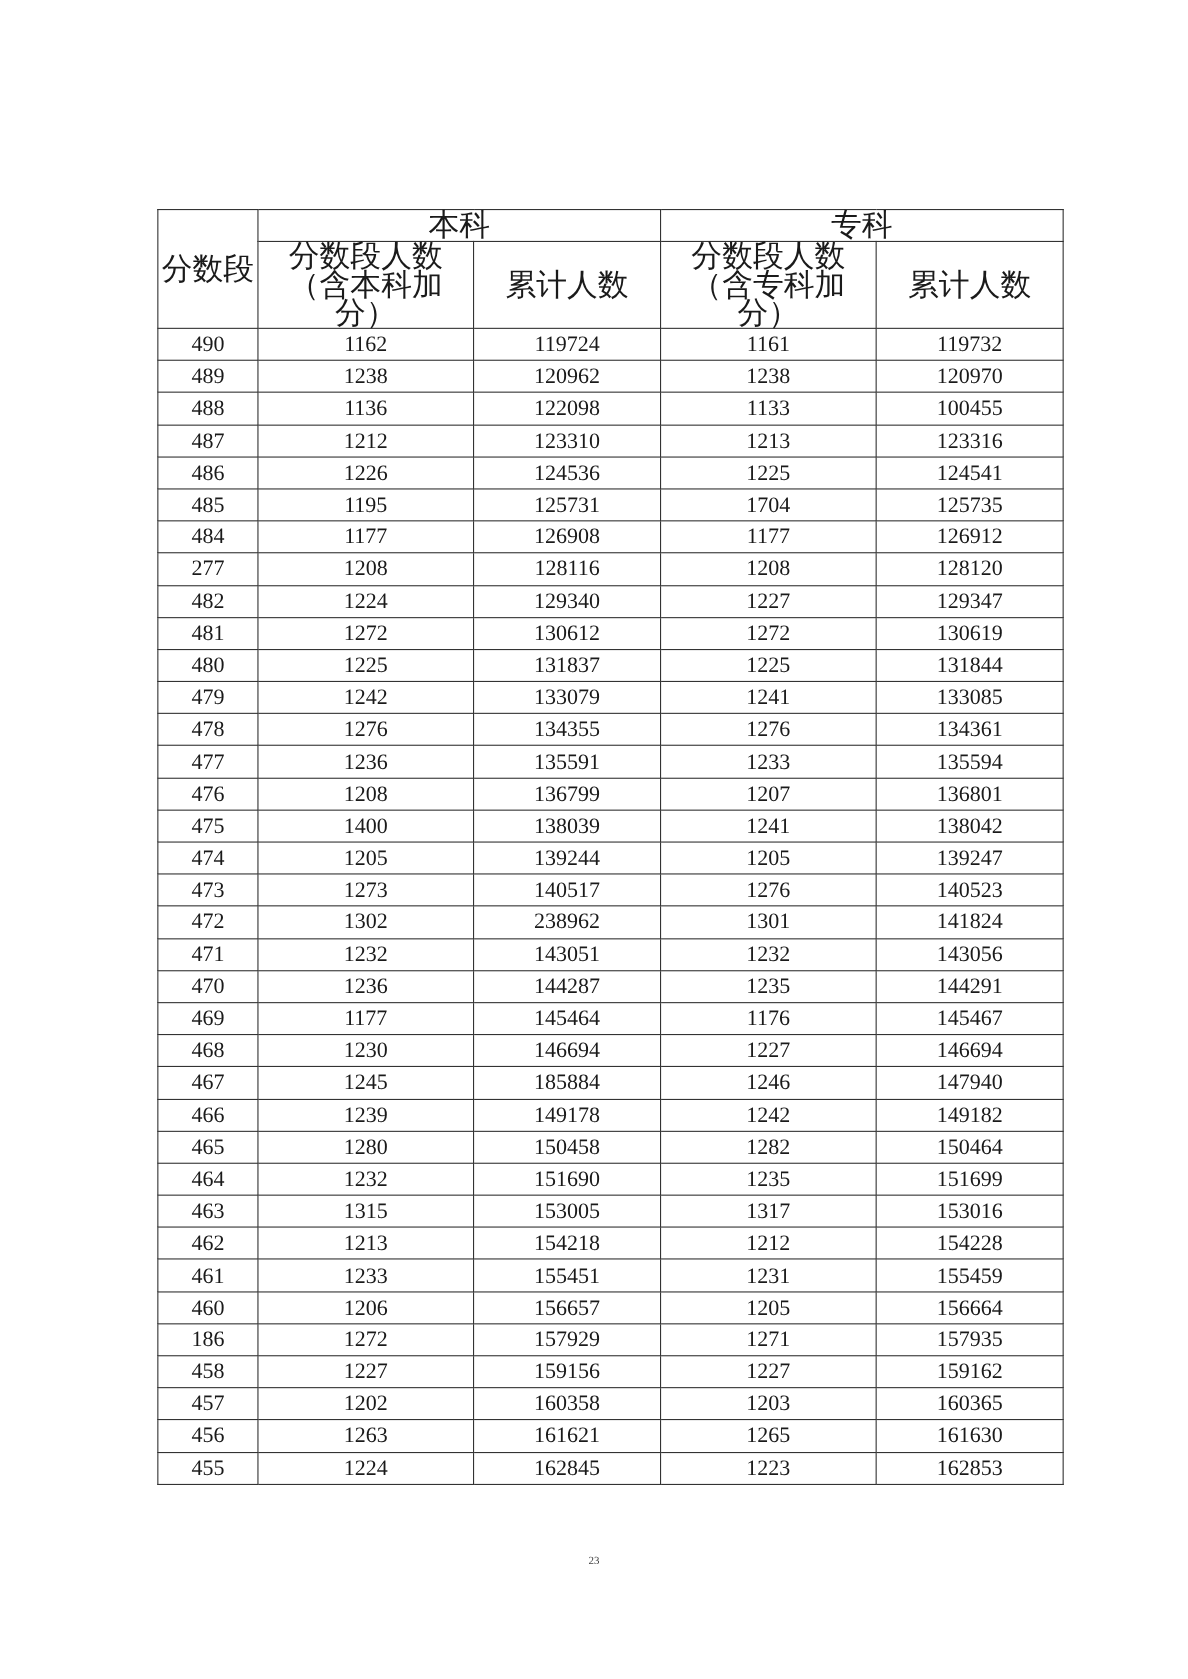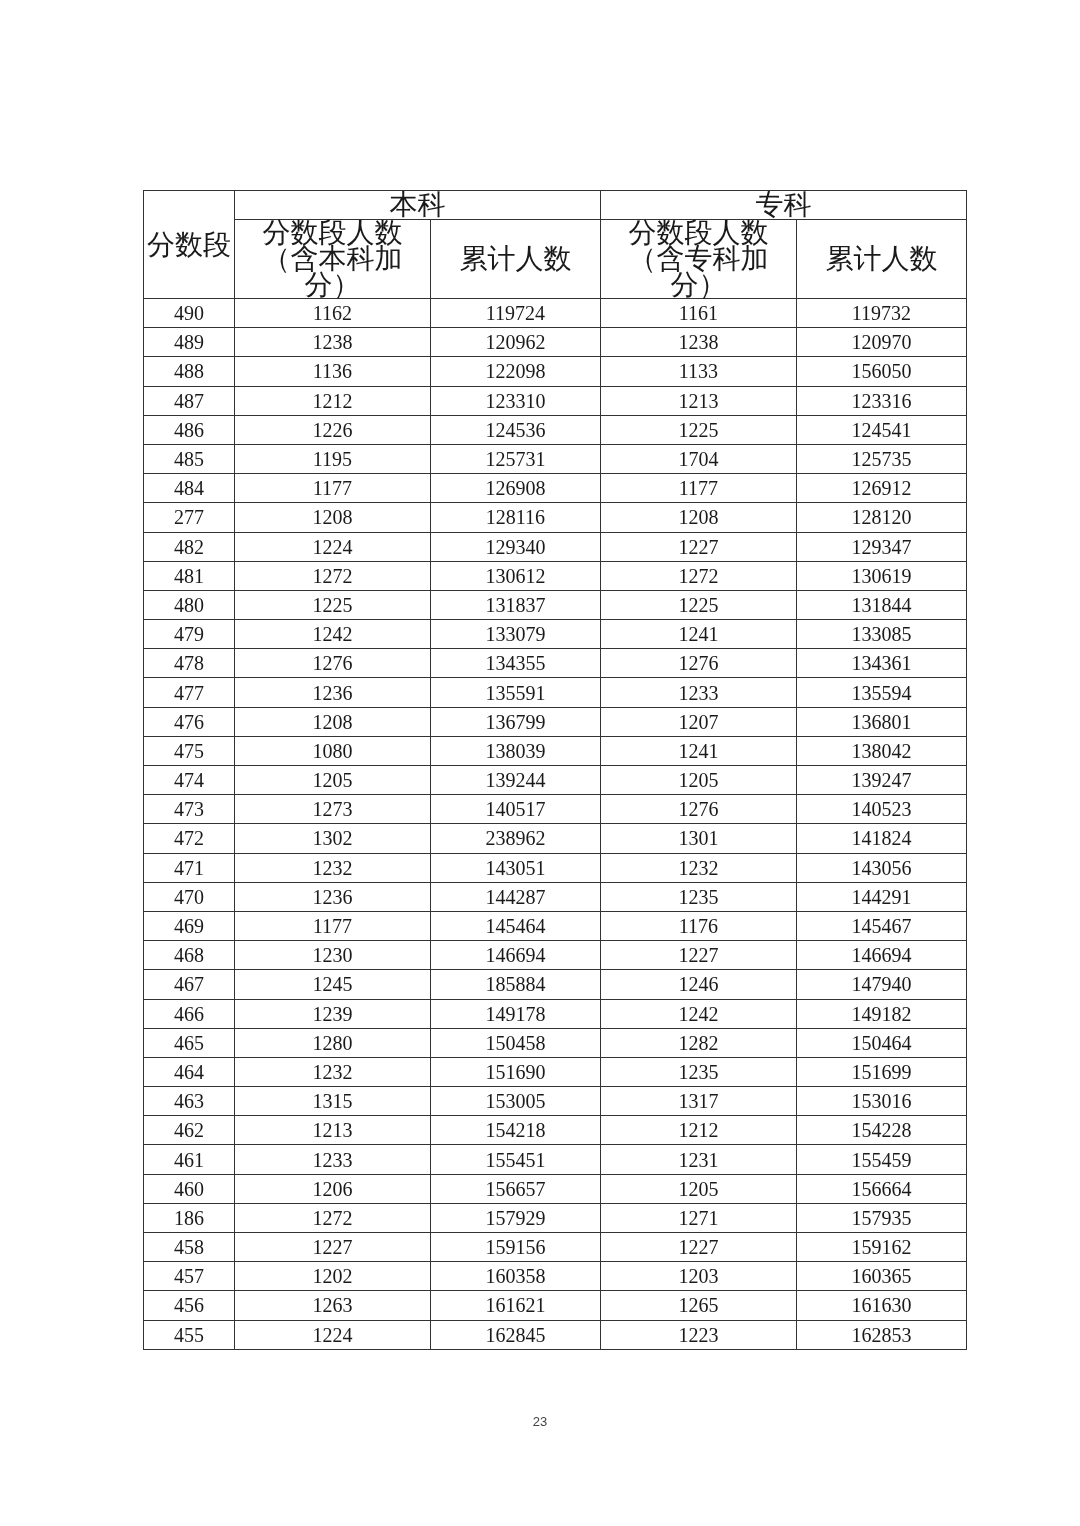--- a/index.html
+++ b/index.html
@@ -28,22 +28,22 @@
   th.sub { height: 57px; }
   td {
     font-family: "Liberation Serif", "DejaVu Serif", serif;
     font-size: 20px;
     height: 28.2px;
     line-height: 28px;
   }
   .page-number {
     position: absolute; left: 0; width: 1080px; top: 1414px;
     text-align: center;
-    font-family: Liberation Sans, sans-serif;
-    font-size: 13px;
+    font-family: Liberation Serif, serif;
+    font-size: 10px;
     color: #444444;
   }
   .line { display: block; }
 </style>
 </head>
 <body>
 
 <div class="page">
   <table class="score-table">
     <colgroup>
@@ -85,21 +85,21 @@
           <td>1238</td>
           <td>120962</td>
           <td>1238</td>
           <td>120970</td>
         </tr>
         <tr>
           <td>488</td>
           <td>1136</td>
           <td>122098</td>
           <td>1133</td>
-          <td>156050</td>
+          <td>100455</td>
         </tr>
         <tr>
           <td>487</td>
           <td>1212</td>
           <td>123310</td>
           <td>1213</td>
           <td>123316</td>
         </tr>
         <tr>
           <td>486</td>
@@ -173,21 +173,21 @@
         </tr>
         <tr>
           <td>476</td>
           <td>1208</td>
           <td>136799</td>
           <td>1207</td>
           <td>136801</td>
         </tr>
         <tr>
           <td>475</td>
-          <td>1080</td>
+          <td>1400</td>
           <td>138039</td>
           <td>1241</td>
           <td>138042</td>
         </tr>
         <tr>
           <td>474</td>
           <td>1205</td>
           <td>139244</td>
           <td>1205</td>
           <td>139247</td>

